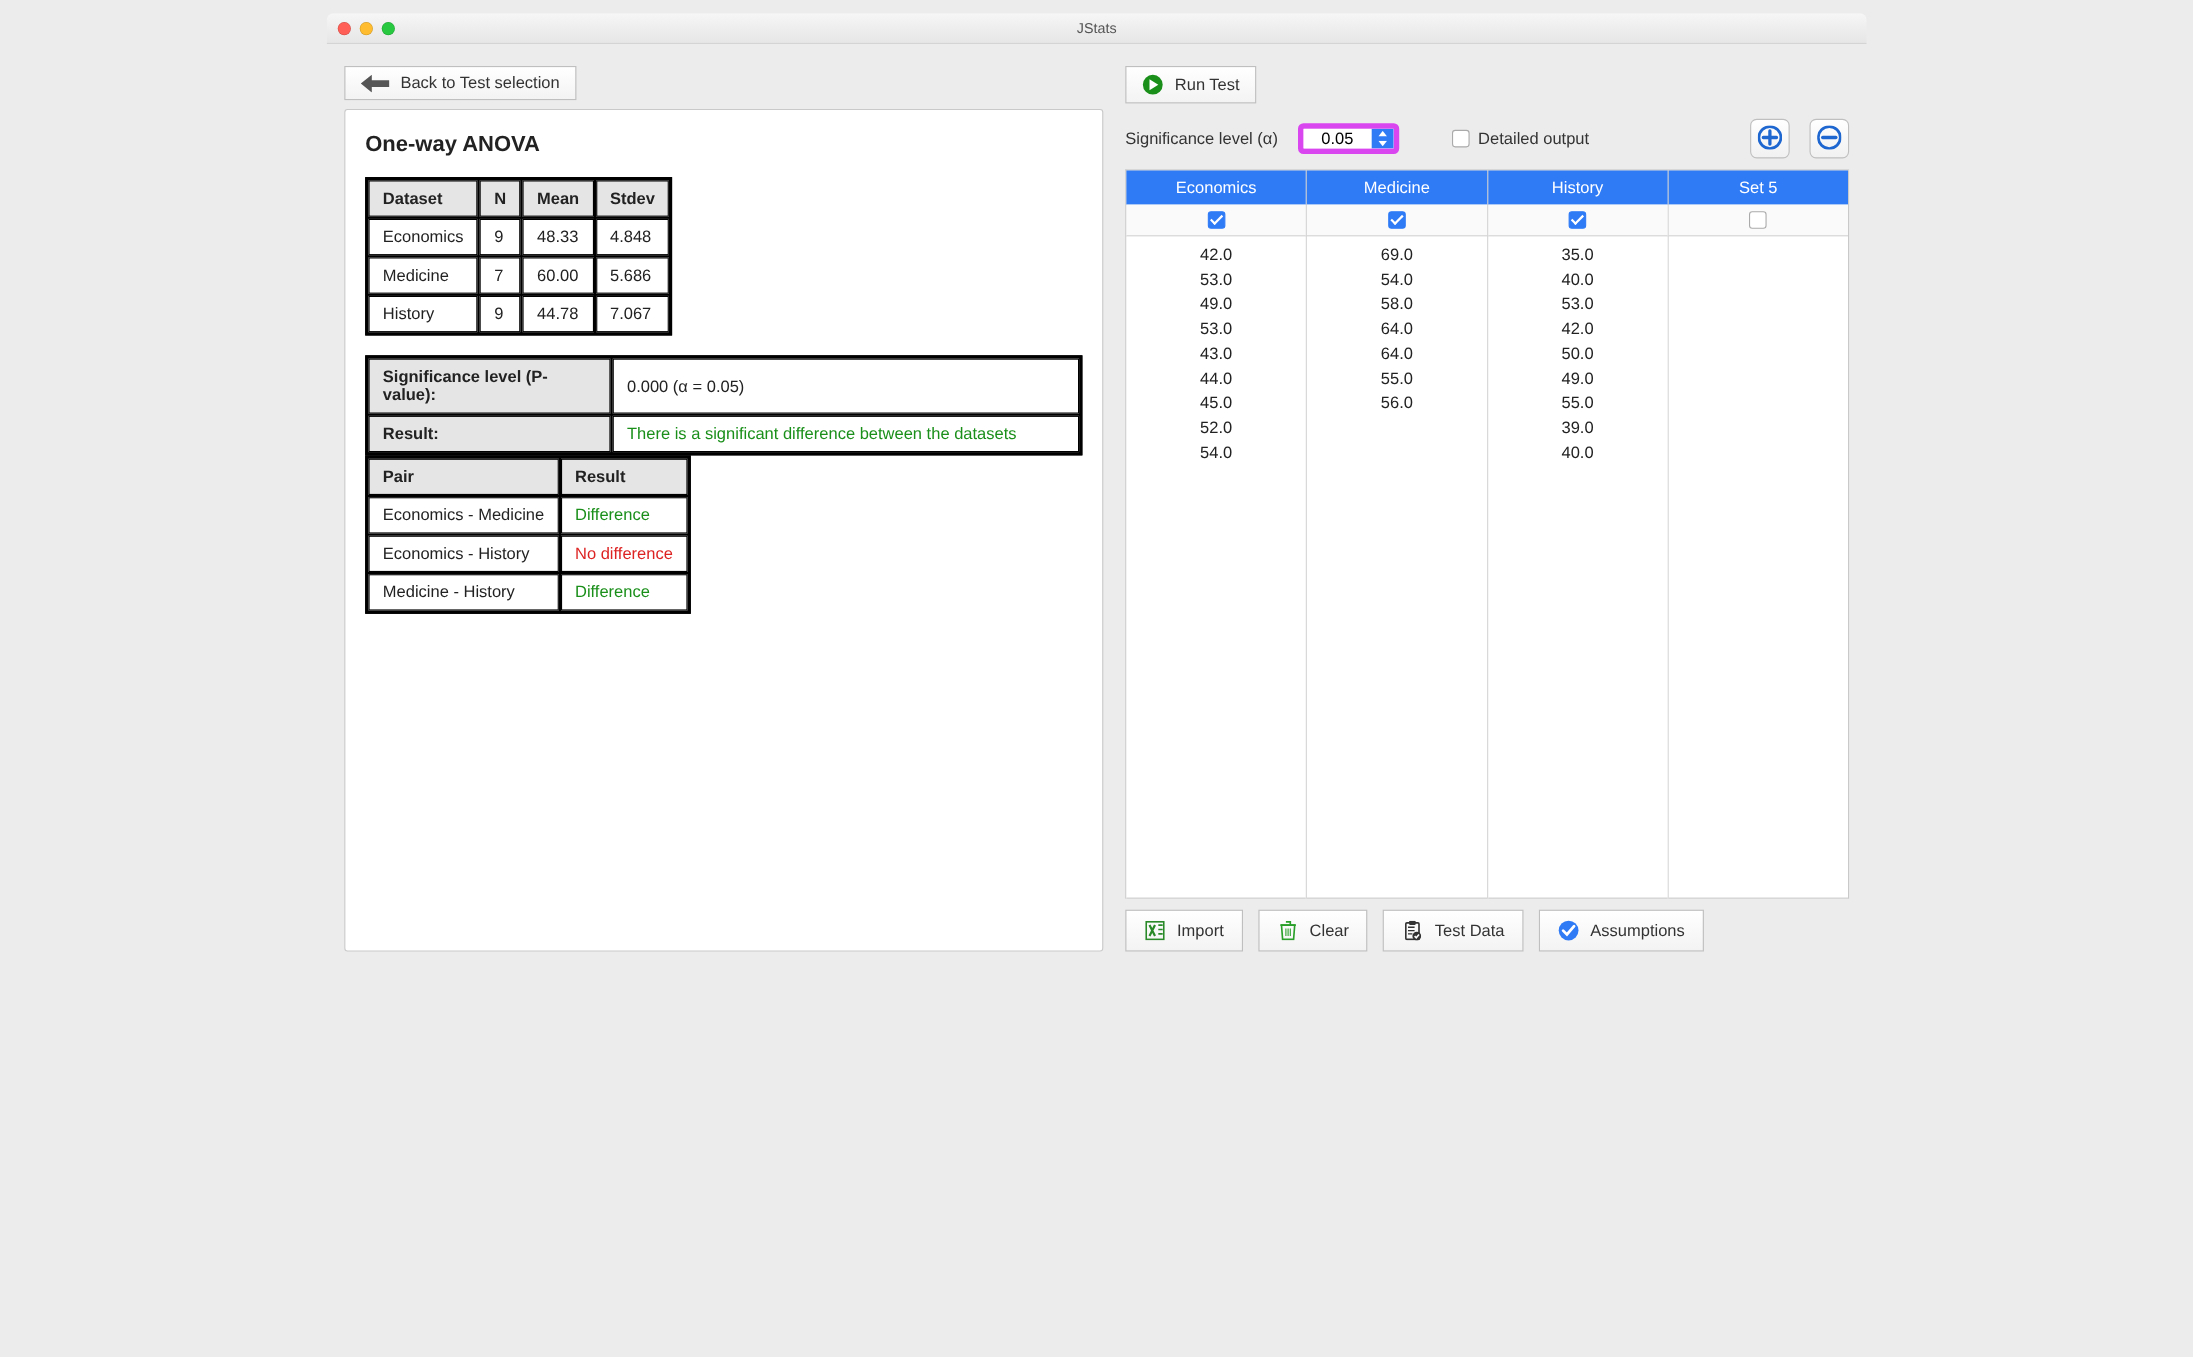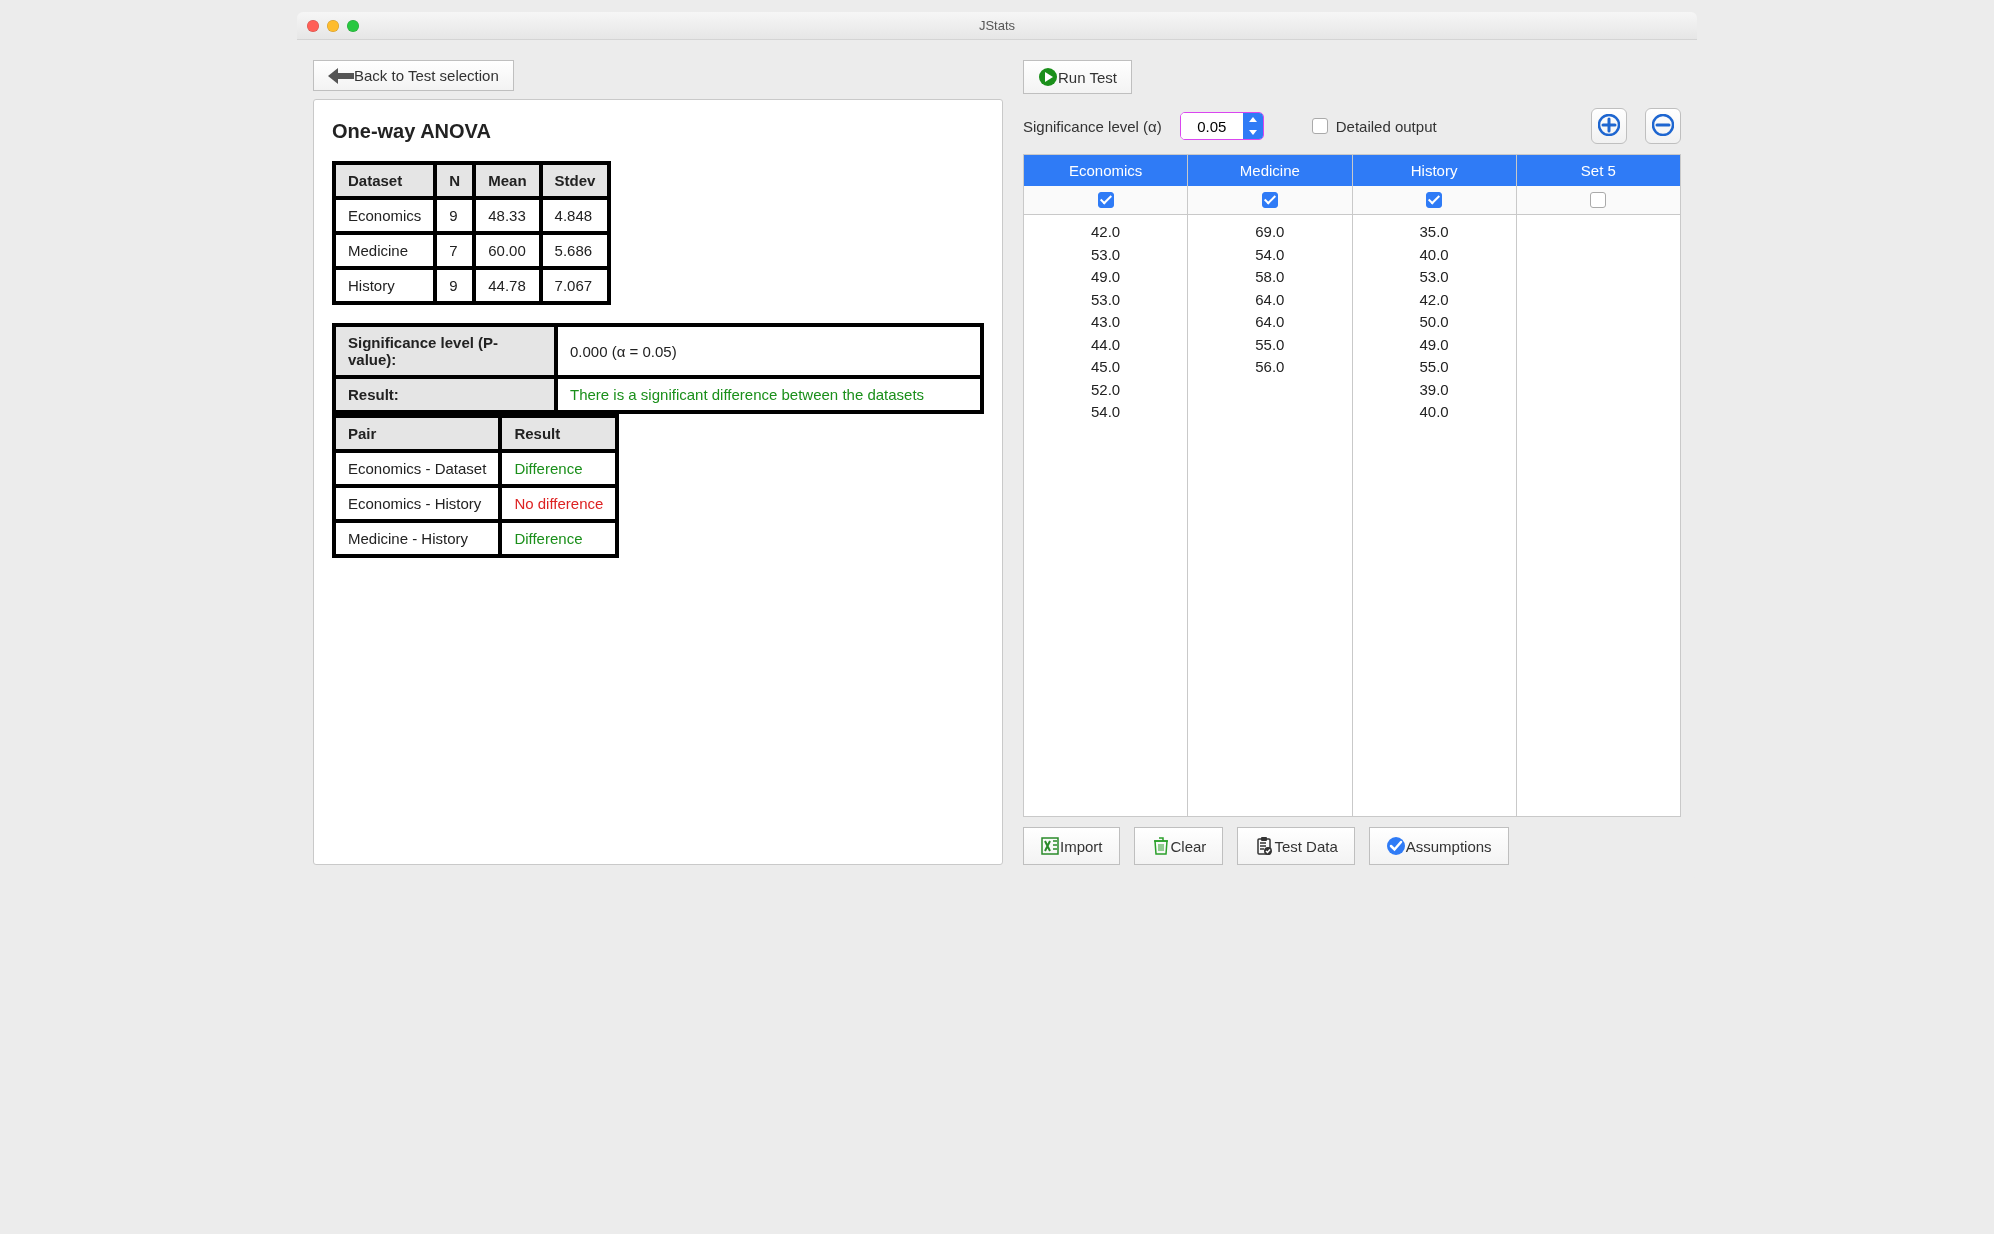--- a/index.html
+++ b/index.html
@@ -39,21 +39,21 @@
   position: absolute; left: 0; right: 0; text-align: center;
   font-size: 13px; color: #555; pointer-events: none;
 }
 .content {
   flex: 1; display: flex; flex-direction: column; padding: 12px 16px 14px;
 }
 .mac-btn {
   background: linear-gradient(#ffffff, #f3f3f3);
   border: 1px solid #bfbfbf; border-radius: 0;
   padding: 6px 14px; font-size: 15px; color: #333;
-  display: inline-flex; align-items: center; 
+  display: inline-flex; align-items: center; gap: 10px;
   cursor: pointer;
 }
 .back-icon svg,.run-icon svg,.plus-icon svg,.minus-icon svg { display:block }
 .panels { flex: 1; display: flex; gap: 20px; margin-top: 8px; min-height: 0 }
 
 .left {
   flex: 0 0 640px; display: flex; flex-direction: column;
 }
 .output {
   flex: 1; background: #fff; border: 1px solid #c9c9c9;
@@ -81,21 +81,21 @@
 .right-top {
   display: flex; align-items: center; gap: 14px;
 }
 .options-row {
   display: flex; align-items: center; gap: 18px;
   margin-top: 14px;
 }
 .lbl { font-size: 15px; color: #333 }
 .stepper {
   display:inline-flex; align-items:center;
-  border:1px solid #d946ef; border-radius:5px; background:#fff;
+  border:5px solid #d946ef; border-radius:5px; background:#fff;
   overflow:hidden; height:28px;
 }
 .stepper input{
   width:62px; border:0; outline:0; text-align:center; font-size:15px; height:100%;
 }
 .stepper .arrows{
   width:20px; height:100%; background:#2f7bf6; display:flex; flex-direction:column;
 }
 .stepper .arrows div{flex:1;display:flex;align-items:center;justify-content:center}
 .stepper .arrows svg{fill:#fff}
@@ -210,21 +210,21 @@
           </tbody>
             </table>
 
           <table class="stat">
             <tbody>
                 <tr>
               <th>Pair</th>
               <th>Result</th>
             </tr>
             <tr>
-              <td>Economics - Dataset</td>
+              <td>Economics - Medicine</td>
               <td class="green">Difference</td>
             </tr>
             <tr>
               <td>Economics - History</td>
               <td class="red">No difference</td>
             </tr>
             <tr>
               <td>Medicine - History</td>
               <td class="green">Difference</td>
             </tr>

